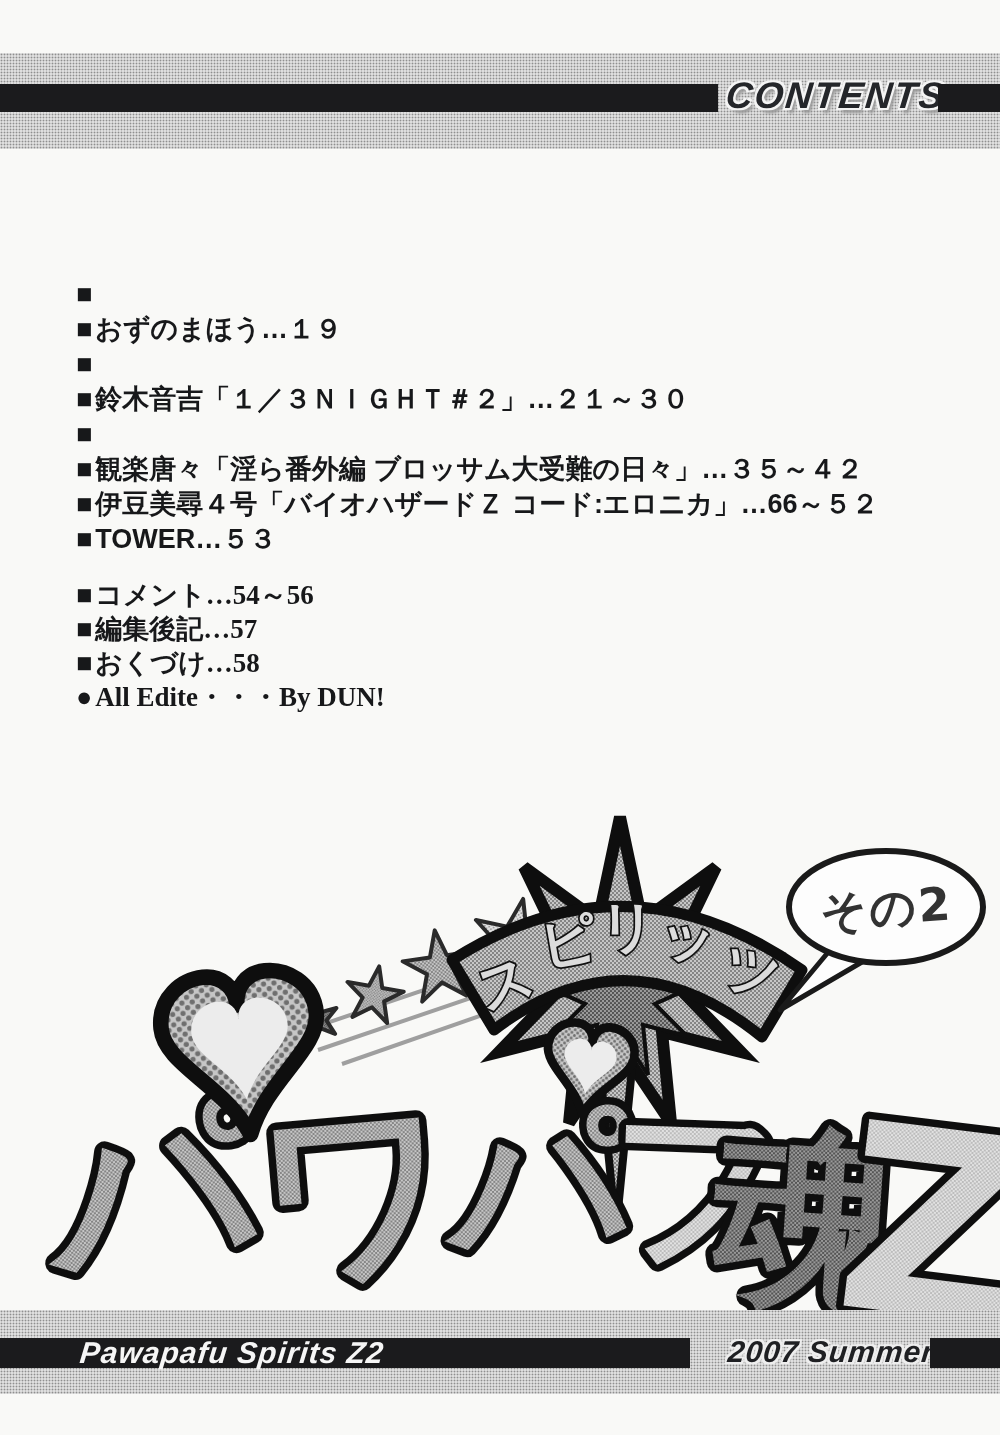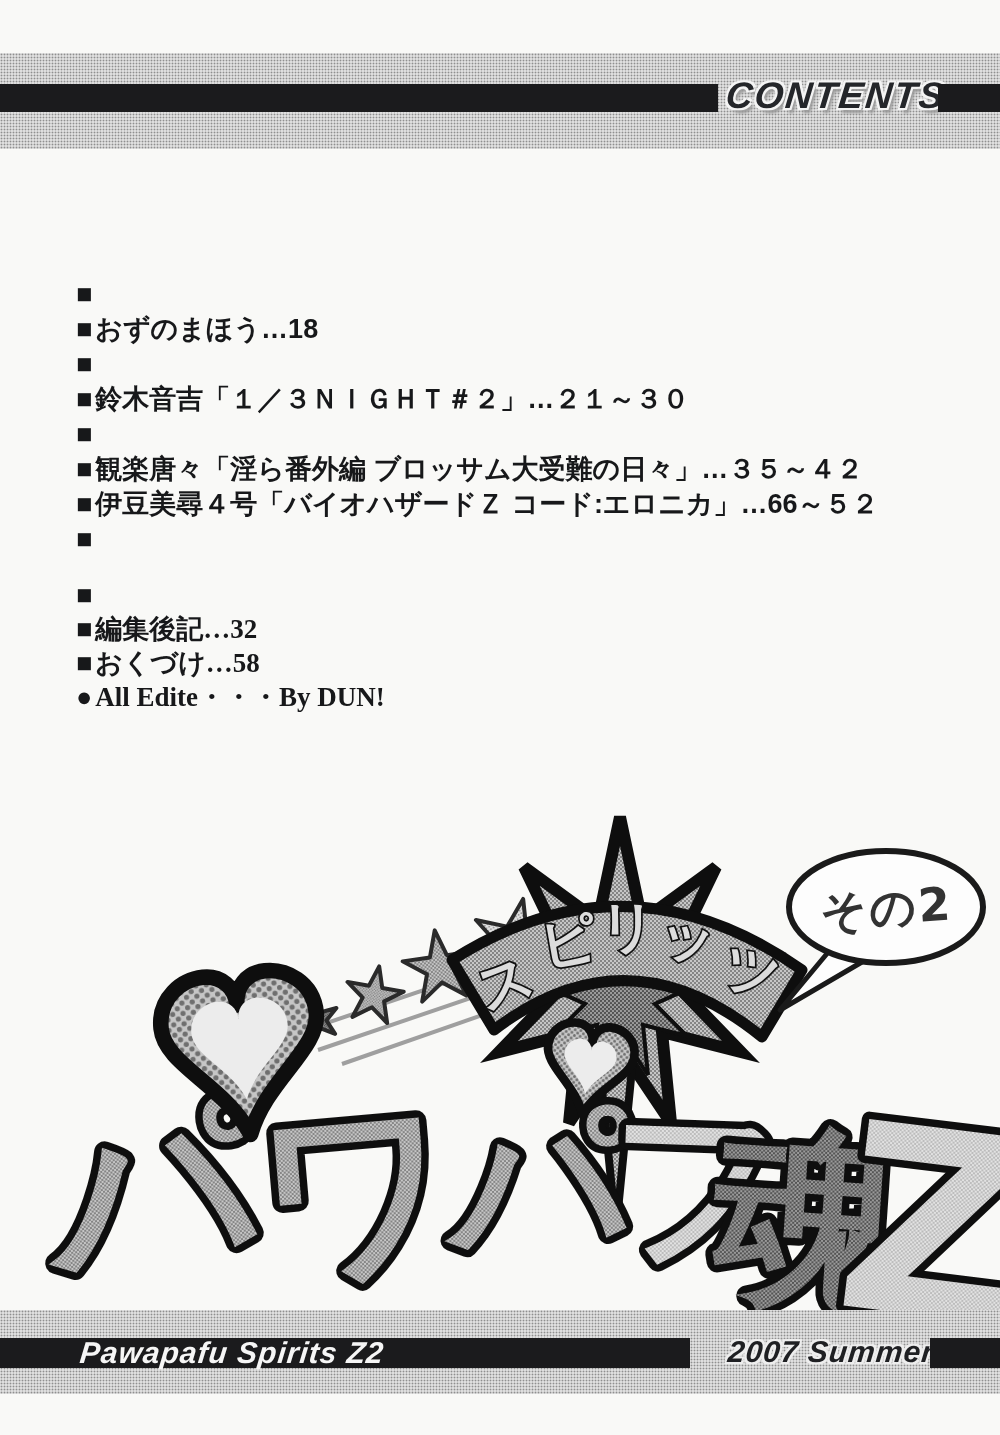--- a/index.html
+++ b/index.html
@@ -69,21 +69,21 @@
     <div class="header-title">CONTENTS</div>
     <div class="stripe hdr-stripe-right"></div>
   </div>
 
   <div class="toc">
     <div class="toc-row gothic">
       <span class="toc-bullet">■</span>
     </div>
     <div class="toc-row gothic">
       <span class="toc-bullet">■</span>
-      <span class="toc-text">おずのまほう…18</span>
+      <span class="toc-text">おずのまほう…１９</span>
     </div>
     <div class="toc-row gothic">
       <span class="toc-bullet">■</span>
     </div>
     <div class="toc-row gothic">
       <span class="toc-bullet">■</span>
       <span class="toc-text">鈴木音吉「１／３ＮＩＧＨＴ＃２」…２１～３０</span>
     </div>
     <div class="toc-row gothic">
       <span class="toc-bullet">■</span>
@@ -91,27 +91,29 @@
     <div class="toc-row gothic">
       <span class="toc-bullet">■</span>
       <span class="toc-text">観楽唐々「淫ら番外編 ブロッサム大受難の日々」…３５～４２</span>
     </div>
     <div class="toc-row gothic">
       <span class="toc-bullet">■</span>
       <span class="toc-text">伊豆美尋４号「バイオハザードＺ コード:エロニカ」…66～５２</span>
     </div>
     <div class="toc-row gothic">
       <span class="toc-bullet">■</span>
+      <span class="toc-text">TOWER…５３</span>
     </div>
     <div class="toc-row serif gap-above">
       <span class="toc-bullet">■</span>
+      <span class="toc-text">コメント…54～56</span>
     </div>
     <div class="toc-row serif">
       <span class="toc-bullet">■</span>
-      <span class="toc-text">編集後記…32</span>
+      <span class="toc-text">編集後記…57</span>
     </div>
     <div class="toc-row serif">
       <span class="toc-bullet">■</span>
       <span class="toc-text">おくづけ…58</span>
     </div>
     <div class="toc-row serif">
       <span class="toc-bullet">●</span>
       <span class="toc-text">All Edite・・・By DUN!</span>
     </div>
   </div>

